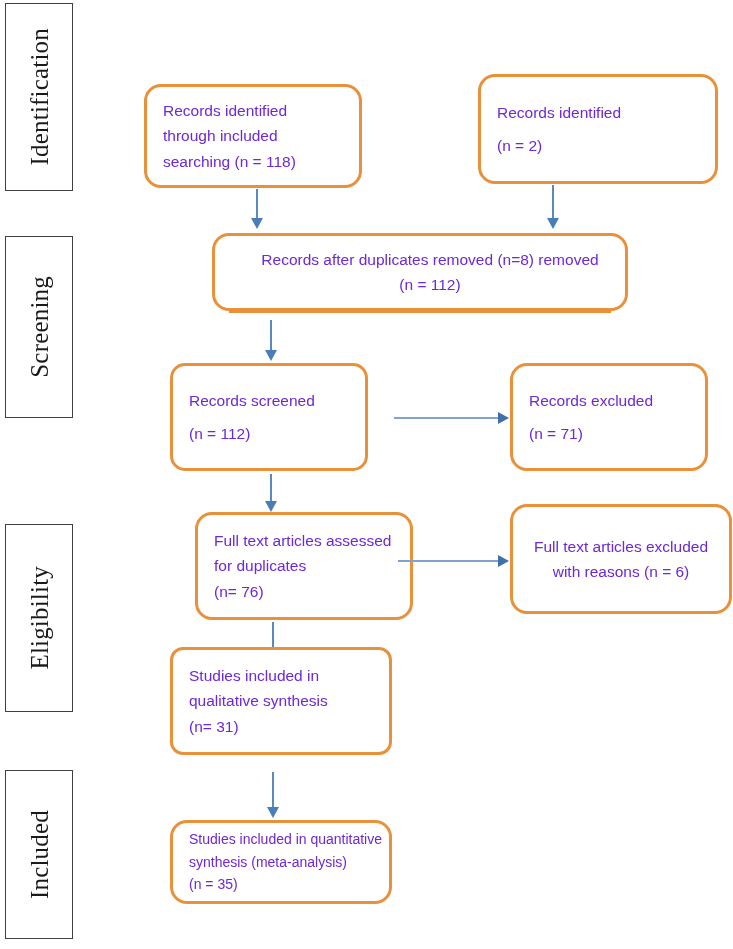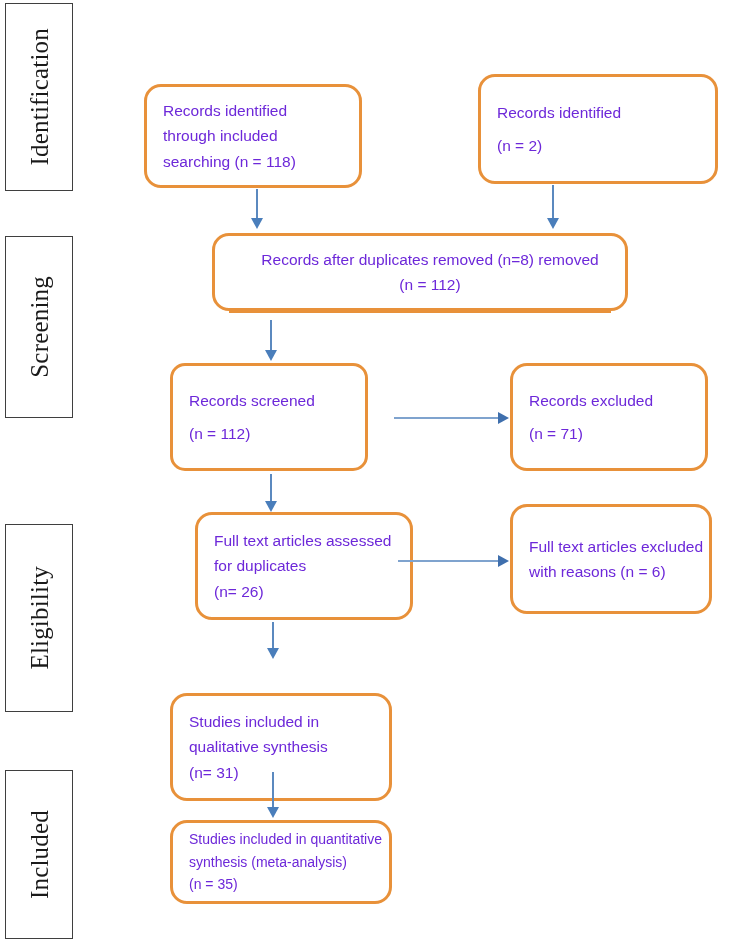--- a/index.html
+++ b/index.html
@@ -169,35 +169,35 @@
   <div class="conn-h" style="left:394px; top:417px; width:106px;"></div>
   <div class="arrow-right" style="left:498px; top:412px;"></div>
 
   <div class="conn-v" style="left:270px; top:474px; height:30px;"></div>
   <div class="arrow-down" style="left:265px; top:501px;"></div>
 
   <div class="flow-box" style="left:172px; top:512px; width:218px; height:108px;margin-left:23px;">
     <div class="line">Full text articles assessed</div>
     <div class="line">for duplicates</div>
     <div class="spacer"></div>
-    <div class="line">(n= 26)</div>
-  </div>
-
-  <div class="flow-box" style="left:510px; top:504px; width:202px; height:110px;">
+    <div class="line">(n= 76)</div>
+  </div>
+
+  <div class="flow-box" style="left:510px; top:504px; width:222px; height:110px;text-align:center;">
     <div class="line">Full text articles excluded</div>
     <div class="line">with reasons (n = 6)</div>
   </div>
 
   <div class="conn-h" style="left:398px; top:560px; width:102px;"></div>
   <div class="arrow-right" style="left:498px; top:555px;"></div>
 
   <div class="conn-v" style="left:272px; top:622px; height:29px;"></div>
   <div class="arrow-down" style="left:267px; top:648px;"></div>
 
-  <div class="flow-box" style="left:170px; top:693px; width:222px; height:108px;">
+  <div class="flow-box" style="left:170px; top:647px; width:222px; height:108px;border-radius:13px;">
     <div class="line">Studies included in</div>
     <div class="line">qualitative synthesis</div>
     <div class="spacer"></div>
     <div class="line">(n= 31)</div>
   </div>
 
   <div class="conn-v" style="left:272px; top:772px; height:38px;"></div>
   <div class="arrow-down" style="left:267px; top:807px;"></div>
 
   <div class="flow-box small" style="left:170px; top:820px; width:222px; height:84px;">

